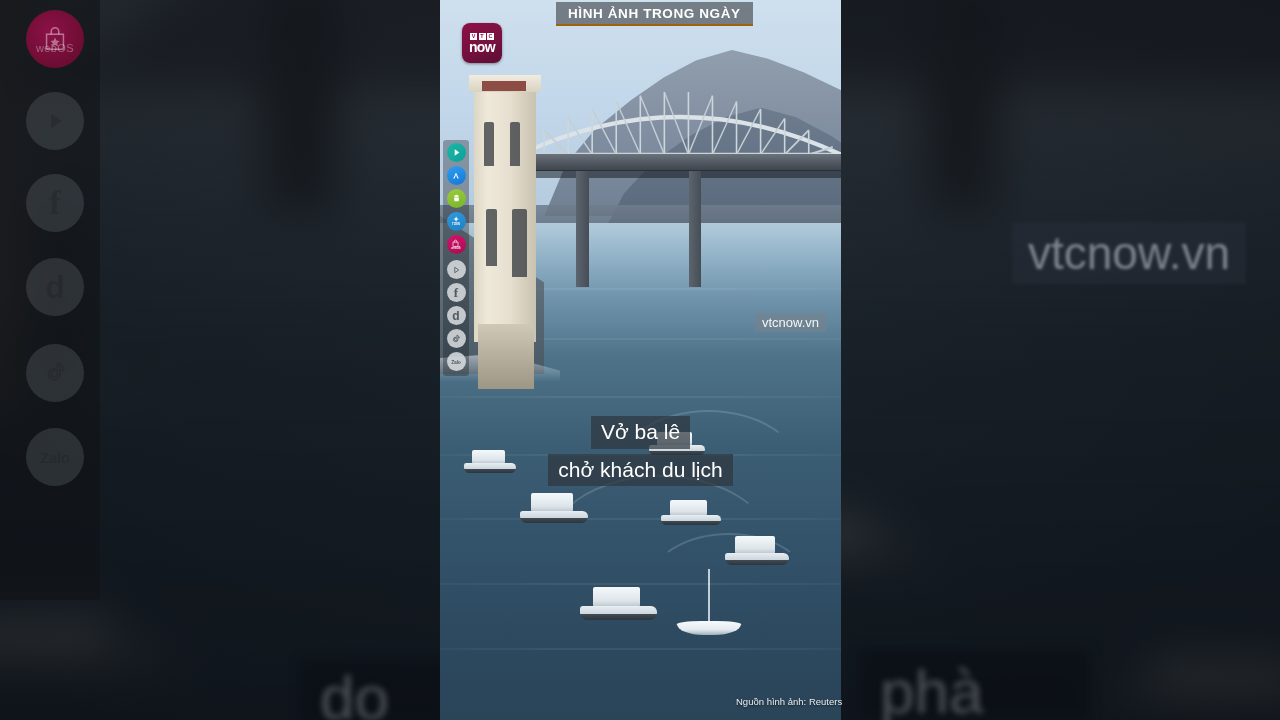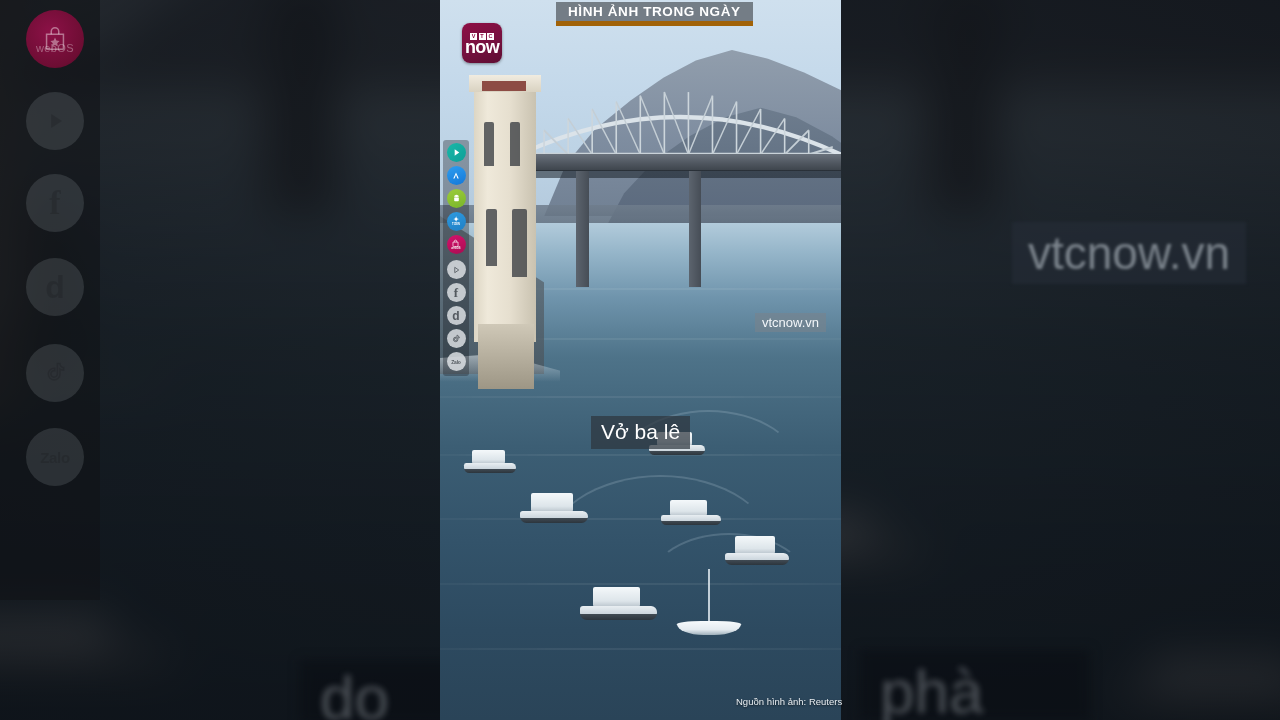--- a/index.html
+++ b/index.html
@@ -144,36 +144,36 @@
   
   #video {
     position:absolute; left:440px; top:0; width:401px; height:720px; overflow:hidden;
     background:#32506a;
   }
 
   
   .banner {
     position:absolute; left:556px; top:2px; height:24px;
     background:rgba(104,112,120,.88);
-    border-bottom:5px solid #a16207;
+    border-bottom:2px solid #a16207;
     display:flex; align-items:center; padding:0 12px;
     color:#fff; font-size:13.5px; font-weight:bold; letter-spacing:.6px; white-space:nowrap;
   }
   .logo-now {
     position:absolute; left:462px; top:23px; width:40px; height:40px;
     border-radius:8px; background:linear-gradient(160deg,#8e0f45 0%,#76113f 55%,#5e0d33 100%);
     display:flex; flex-direction:column; align-items:center; justify-content:center;
     box-shadow:0 1px 3px rgba(0,0,0,.4);
   }
   .logo-vtc { display:flex; gap:1.5px; margin-bottom:1px; }
   .logo-vtc span {
     display:block; width:7px; height:7px; background:#fff; color:#8e0f45;
     font-size:5.5px; line-height:7px; text-align:center; font-weight:bold;
   }
-  .logo-now-txt { color:#fff; font-size:18px; font-weight:bold; line-height:13px; letter-spacing:-.6px; }
+  .logo-now-txt { color:#fff; font-size:14px; font-weight:bold; line-height:13px; letter-spacing:-.6px; }
 
   
   .rail-small {
     position:absolute; left:443px; top:140px; width:26px;
     display:flex; flex-direction:column; align-items:center; gap:4px;
     background:rgba(22,26,32,.34); padding:3px 0 5px; border-radius:3px;
   }
   .rail-small .ic { width:19px; height:19px; border-radius:50%; display:flex; align-items:center; justify-content:center; }
   .ic-play   { background:linear-gradient(135deg,#19b8a8,#0f9f98); }
   .ic-appst  { background:linear-gradient(160deg,#2e9ef0,#1478d8); }
@@ -466,15 +466,16 @@
       <span>C</span>
     </div>
     <div class="logo-now-txt">now</div>
   </div>
 
   <div class="watermark">vtcnow.vn</div>
   <div class="credit">Nguồn hình ảnh: Reuters</div>
 
   <div id="subs">
     <div class="line">Vở ba lê</div>
+    <div class="line">chở khách du lịch</div>
   </div>
 
 </div>
 
 </body></html>

